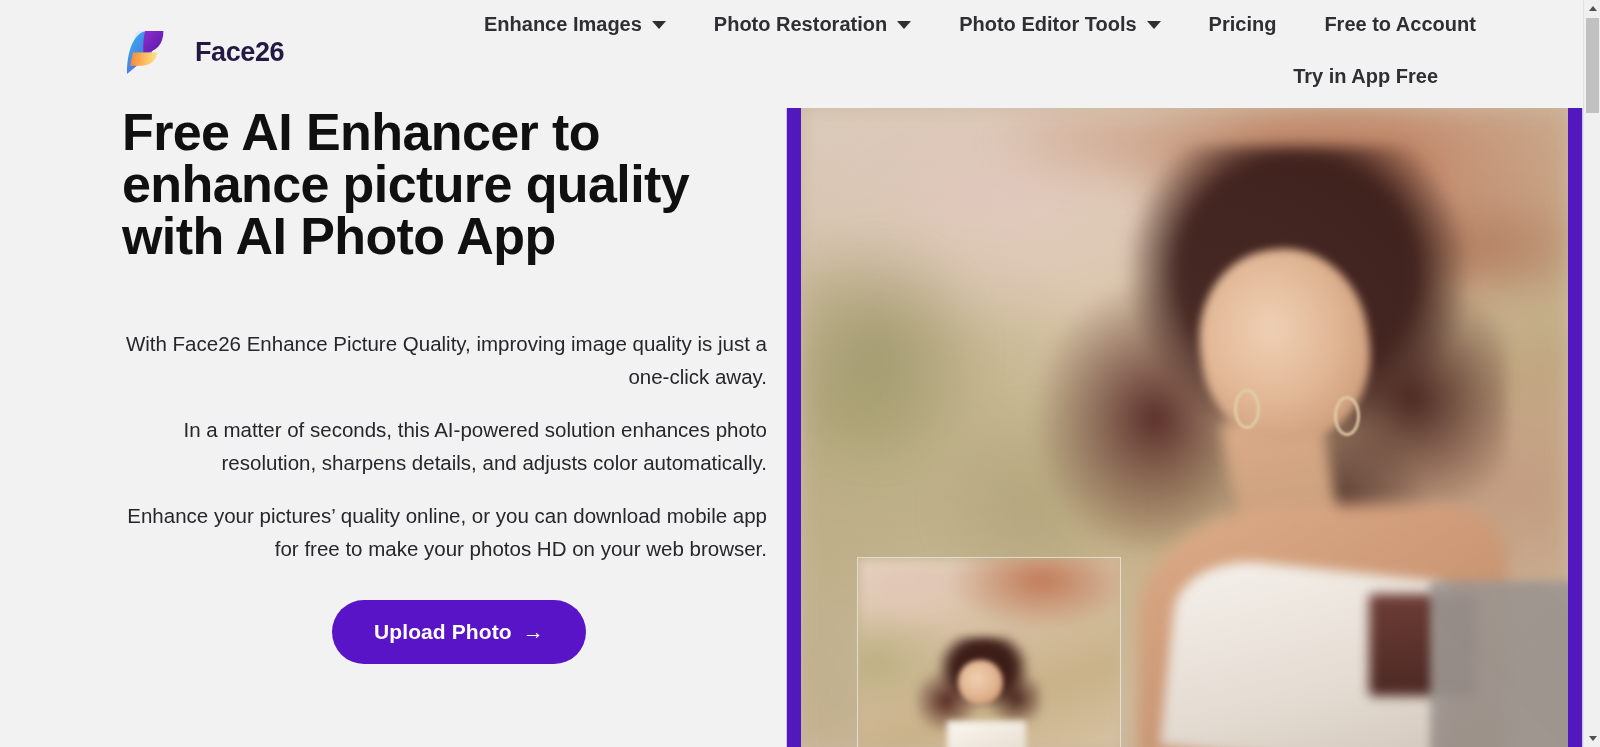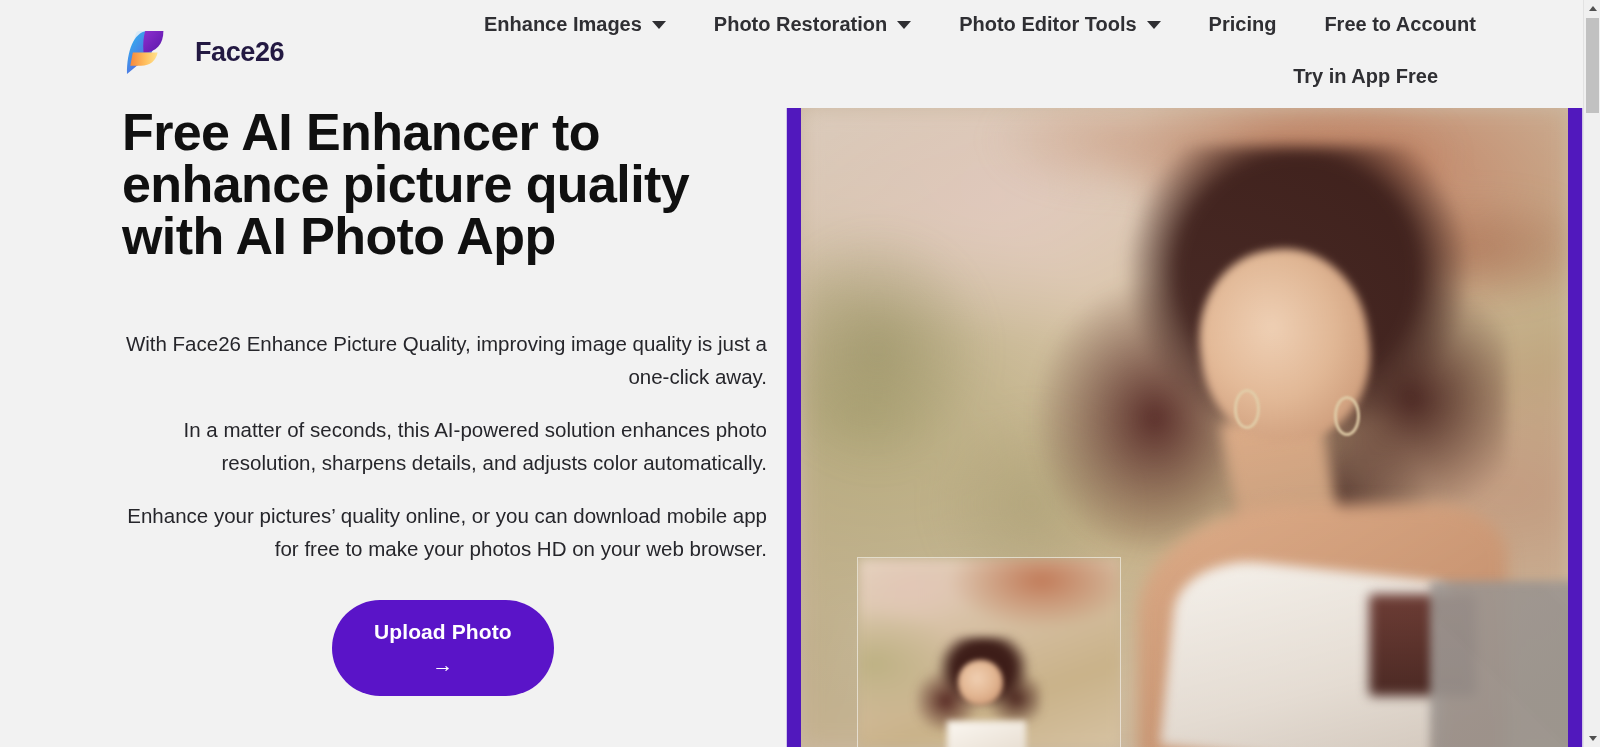--- a/index.html
+++ b/index.html
@@ -73,21 +73,20 @@
     max-width:645px; margin-bottom:20px; font-weight:400;
   }
   .cta-wrap { margin-top:35px; padding-left:210px; }
   .cta {
     display:inline-flex; align-items:center; gap:11px;
     background:#5a14c8; color:#ffffff;
     font-size:21px; font-weight:700;
     border:none; border-radius:999px;
     padding:20px 42px; cursor:pointer;
     letter-spacing:0.1px;
-    flex-direction:column;
   }
   .cta .arrow { font-size:21px; line-height:1; display:block; transform:translateY(-1px); }
 
   
   .hero {
     position:absolute; left:776px; top:108px;
     width:807px; height:639px;
   }
   .hero-bar-left, .hero-bar-right {
     position:absolute; top:0; width:14px; height:639px;

